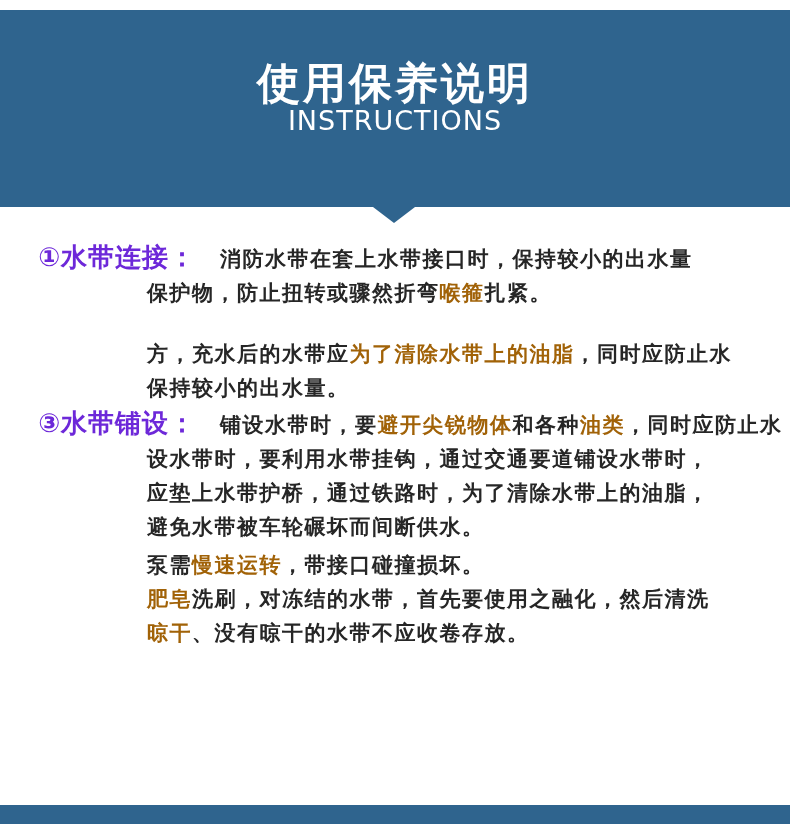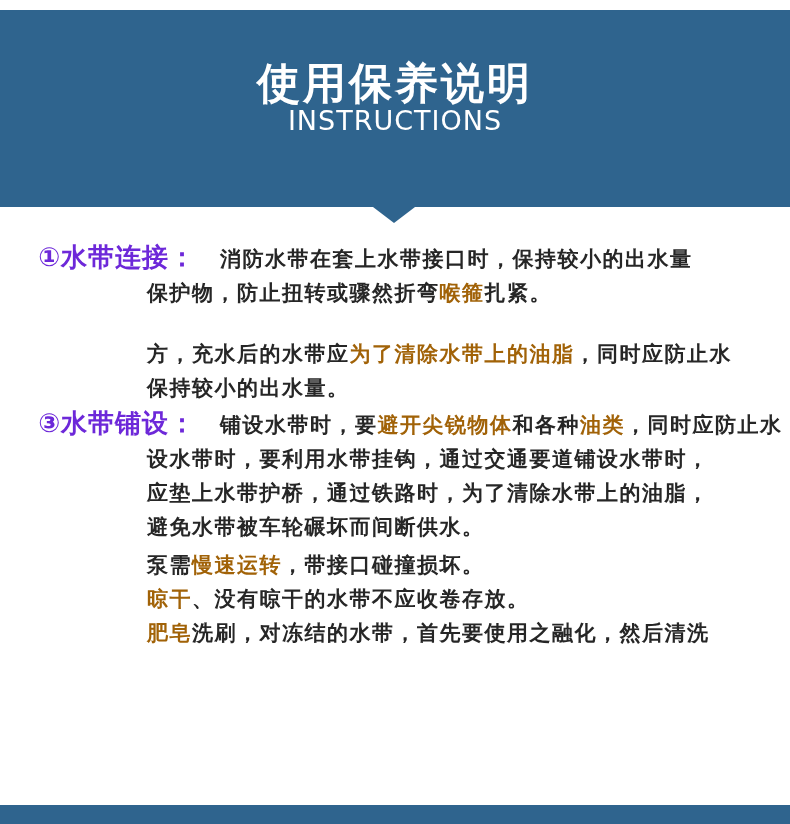--- a/index.html
+++ b/index.html
@@ -117,20 +117,20 @@
       <div class="section">
         <div class="line"><span class="sec-heading">③水带铺设：</span><span class="seg">铺设水带时，要</span><span class="seg red">避开尖锐物体</span><span class="seg">和各种</span><span class="seg red">油类</span><span class="seg">，同时应防止水</span></div>
         <div class="line cont"><span class="seg">设水带时，要利用水带挂钩，通过交通要道铺设水带时，</span></div>
         <div class="line cont"><span class="seg">应垫上水带护桥，通过铁路时，为了清除水带上的油脂，</span></div>
         <div class="line cont"><span class="seg">避免水带被车轮碾坏而间断供水。</span></div>
       </div>
       <div class="section">
         <div class="line cont"><span class="seg">泵需</span><span class="seg red">慢速运转</span><span class="seg">，带接口碰撞损坏。</span></div>
       </div>
       <div class="section">
+        <div class="line cont"><span class="seg red">肥皂</span><span class="seg">洗刷，对冻结的水带，首先要使用之融化，然后清洗</span></div>
         <div class="line cont"><span class="seg red">晾干</span><span class="seg">、没有晾干的水带不应收卷存放。</span></div>
-        <div class="line cont"><span class="seg red">肥皂</span><span class="seg">洗刷，对冻结的水带，首先要使用之融化，然后清洗</span></div>
       </div>
     </div>
 
   <div class="footer-strip"></div>
 
 </div>
 
 </body></html>

